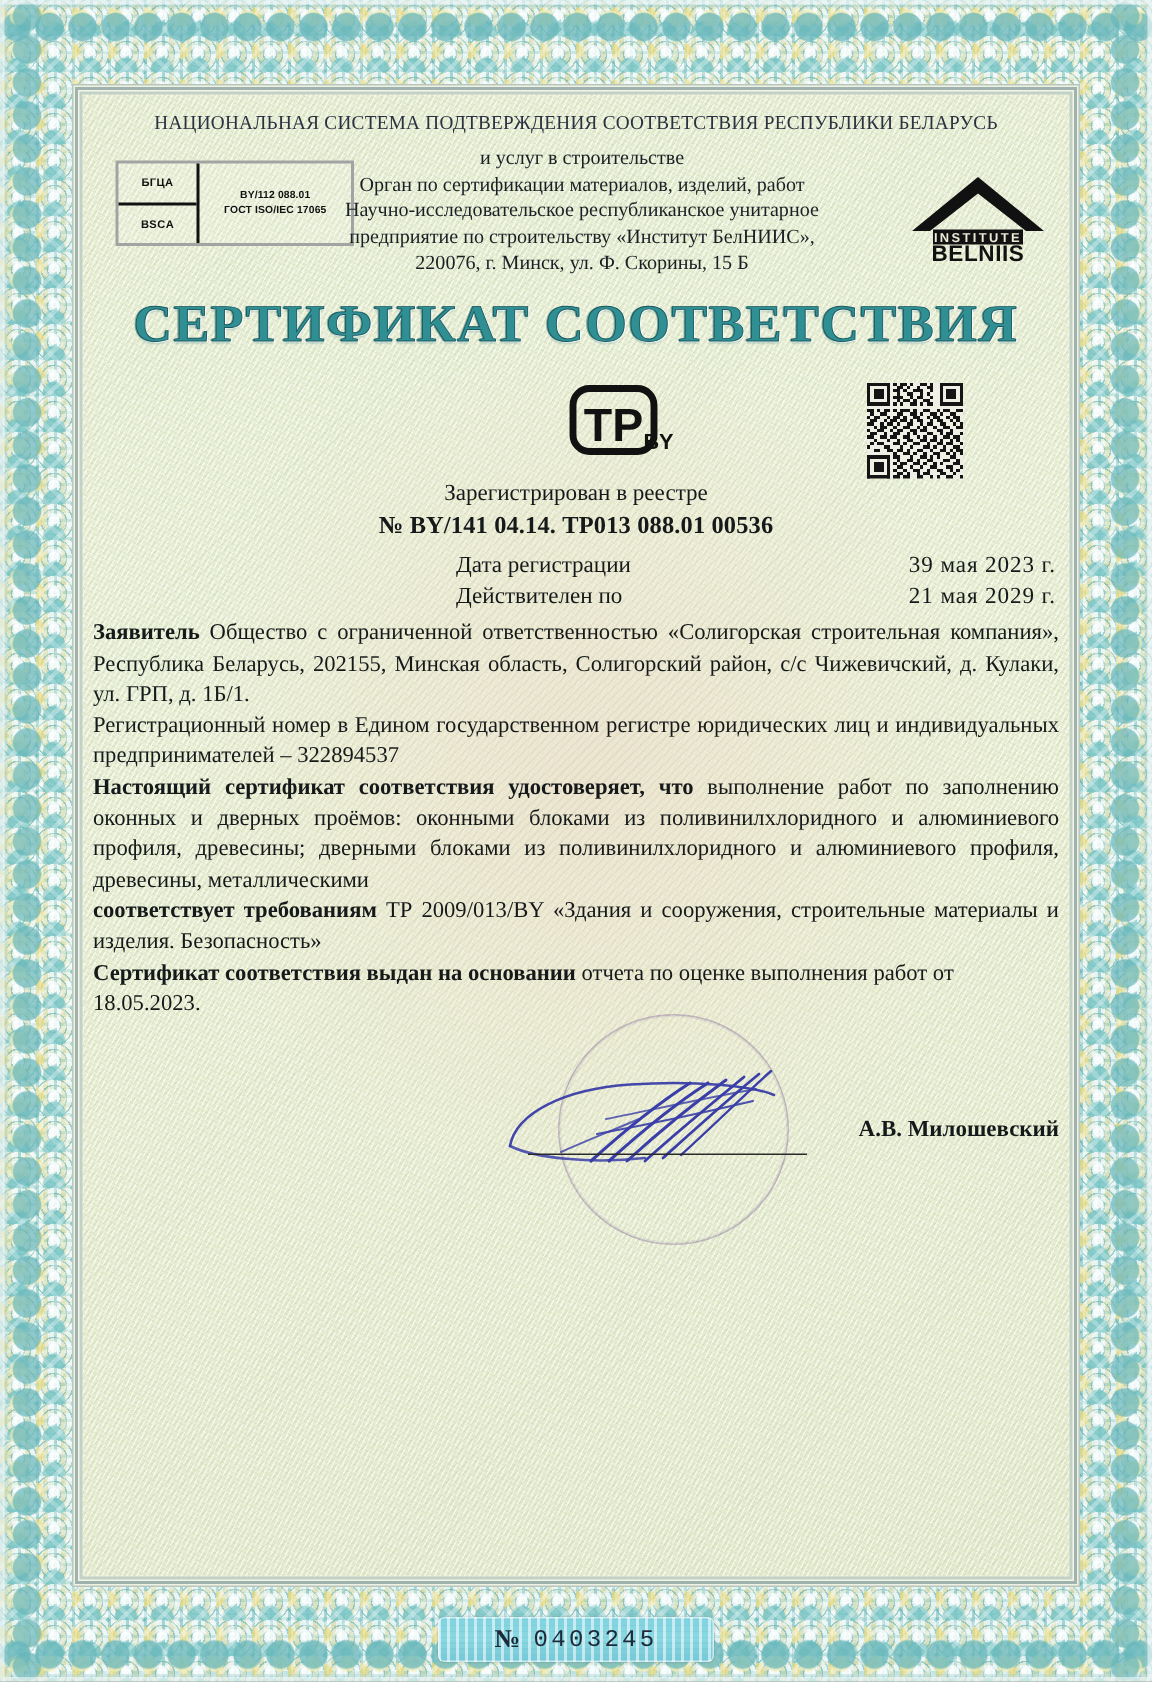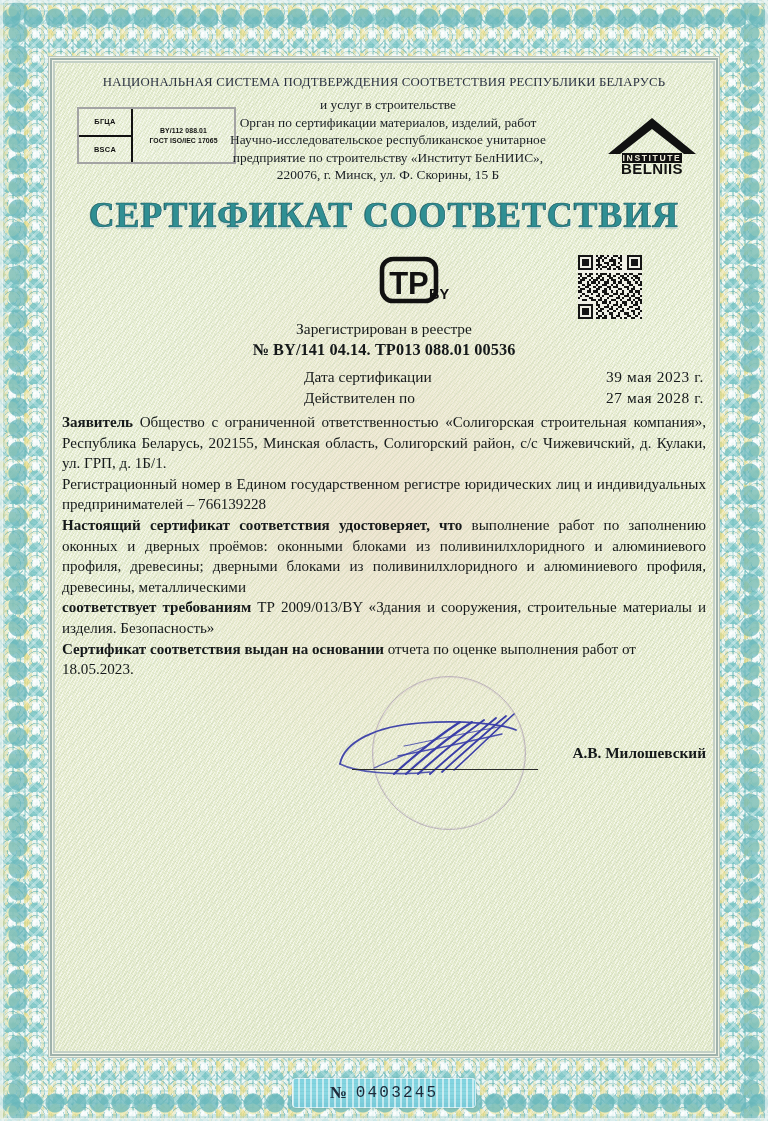--- a/index.html
+++ b/index.html
@@ -602,32 +602,32 @@
       </svg>
     </div>
 
     <div id="reg-block">
       <div id="reg-label">Зарегистрирован в реестре</div>
       <div id="reg-number">№ BY/141 04.14. ТР013 088.01 00536</div>
     </div>
 
     <div id="dates">
       <div class="date-row">
-        <span class="dlabel">Дата сертификации</span>
+        <span class="dlabel">Дата регистрации</span>
         <span class="dvalue">39  мая  2023 г.</span>
       </div>
       <div class="date-row">
         <span class="dlabel">Действителен  по</span>
-        <span class="dvalue">27  мая  2028 г.</span>
+        <span class="dvalue">21  мая  2029 г.</span>
       </div>
     </div>
 
     <div id="body-text">
       <p><b>Заявитель</b><span> Общество с ограниченной ответственностью «Солигорская строительная компания», Республика Беларусь, 202155, Минская область, Солигорский район, с/с Чижевичский, д. Кулаки, ул. ГРП, д. 1Б/1.</span></p>
-      <p>Регистрационный номер в Едином государственном регистре юридических лиц и индивидуальных предпринимателей – 766139228</p>
+      <p>Регистрационный номер в Едином государственном регистре юридических лиц и индивидуальных предпринимателей – 322894537</p>
       <p><b>Настоящий сертификат соответствия удостоверяет, что</b><span> выполнение работ по заполнению оконных и дверных проёмов: оконными блоками из поливинилхлоридного и алюминиевого профиля, древесины; дверными блоками из поливинилхлоридного и алюминиевого профиля, древесины, металлическими</span></p>
       <p><b>соответствует требованиям</b><span> ТР 2009/013/BY «Здания и сооружения, строительные материалы и изделия. Безопасность»</span></p>
       <p class="lastline"><b>Сертификат соответствия выдан на основании</b><span> отчета по оценке выполнения работ от 18.05.2023.</span></p>
     </div>
 
     <div id="sig-block">
 
       <div id="seal-stamp"></div>
 
       <div id="sig-ink">

